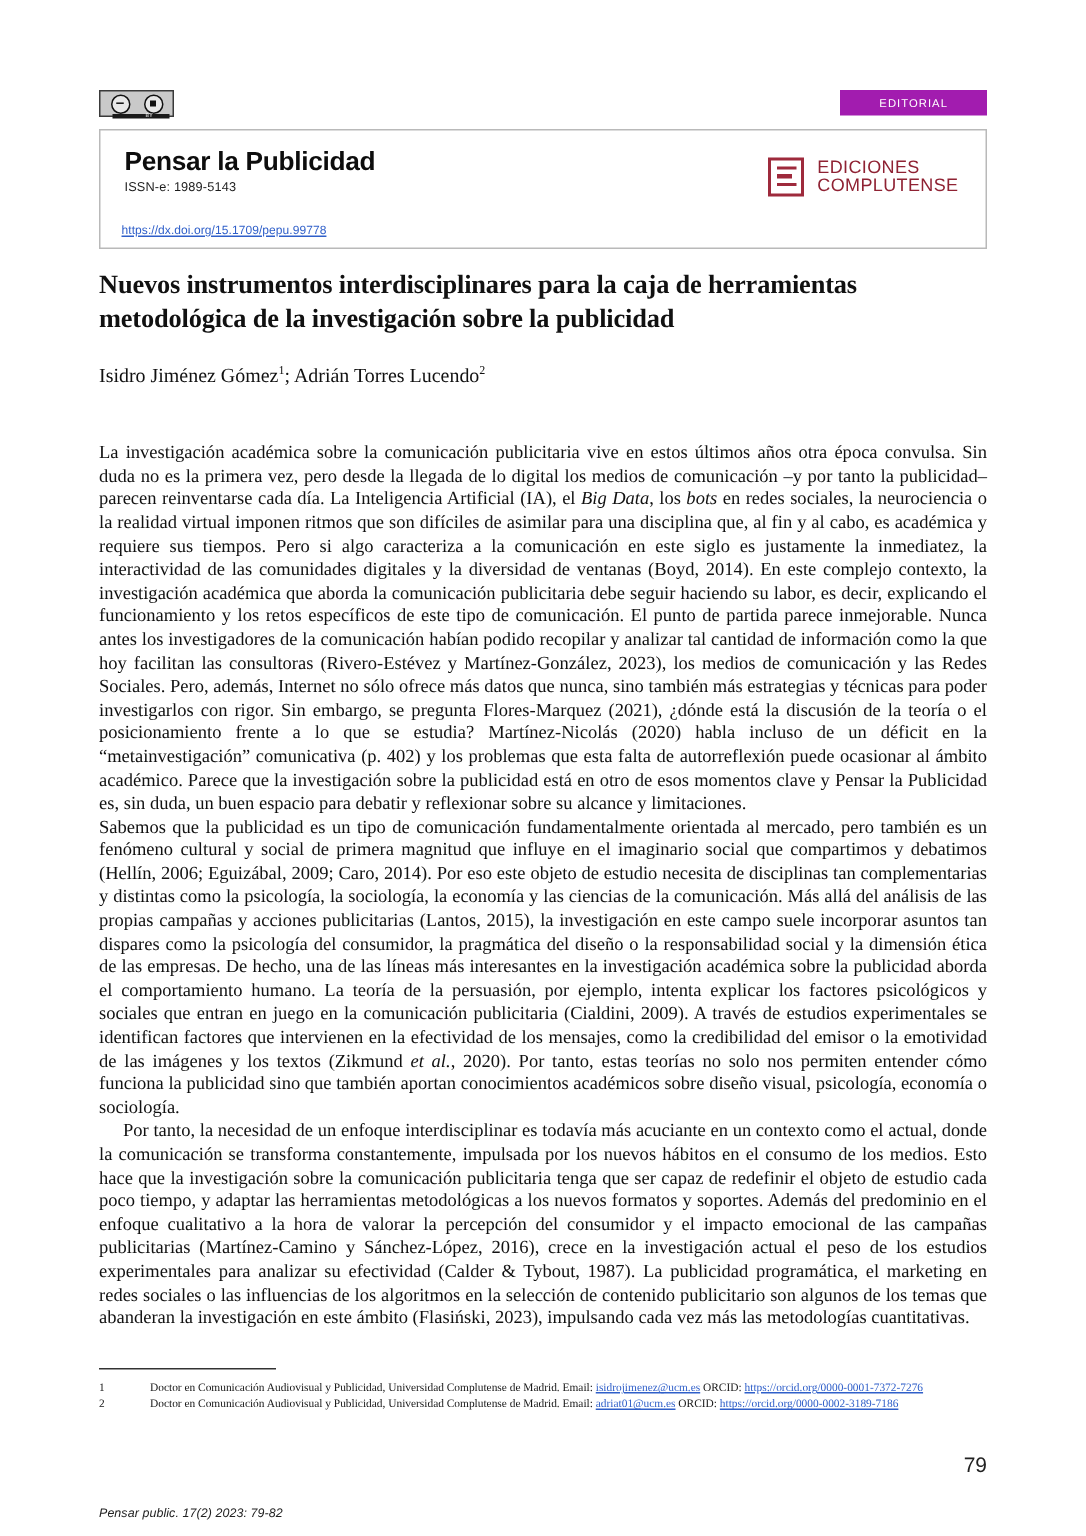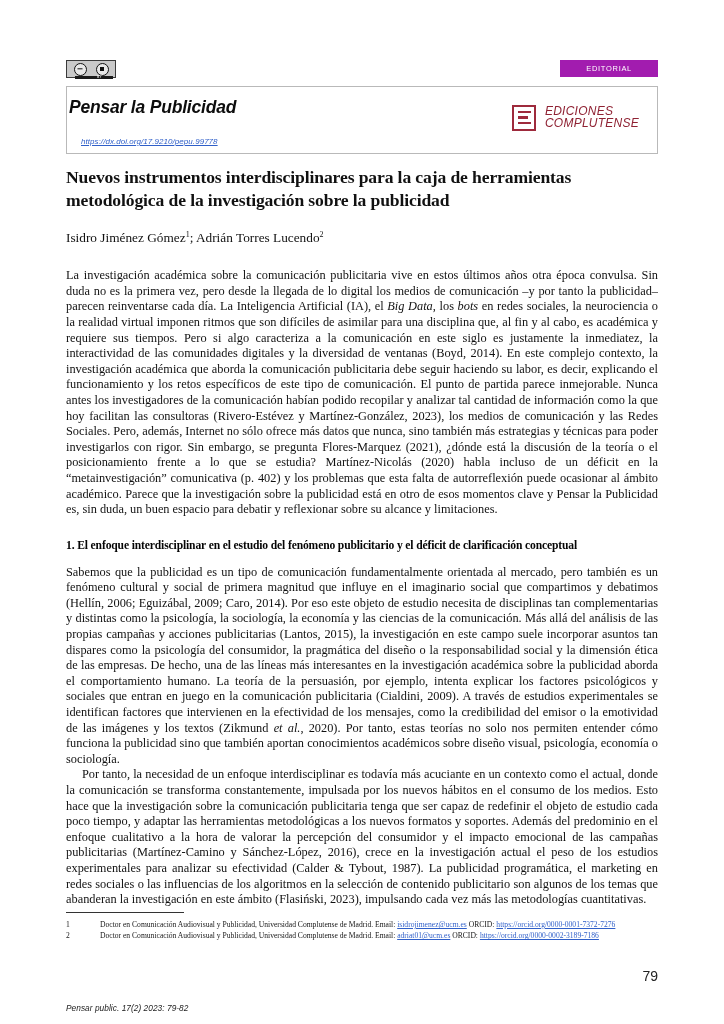--- a/index.html
+++ b/index.html
@@ -91,23 +91,22 @@
     font-size: 7.5px;
     letter-spacing: 0.7px;
     padding: 4px 26px 4px 26px;
     text-align: center;
   }
 
   .masthead-box {
     position: relative;
     border: 1px solid #b9b9b9;
     box-sizing: border-box;
-    height: 68px;
-    padding: 10px 14px 0 2px;
-    font-style: italic;
+    height: 80px;
+    padding: 10px 14px 0 16px;
   }
   .journal-title {
     font-family: "Liberation Sans", sans-serif;
     font-weight: bold;
     font-size: 17.5px;
     line-height: 20px;
     letter-spacing: -0.2px;
     color: #0d0d0d;
   }
   .journal-issn {
@@ -174,21 +173,21 @@
     font-family: "Liberation Serif", serif;
     font-size: 13.3px;
     line-height: 16px;
     margin-top: 15px;
     color: #111;
   }
   .authors sup { font-size: 8px; vertical-align: super; }
 
   
   .body-text {
-    margin-top: 22px;
+    margin-top: 36px;
   }
   .body-text p {
     margin: 0;
     font-size: 12.35px;
     line-height: 15.6px;
     text-align: justify;
     text-justify: inter-word;
     color: #111;
     hyphens: manual;
   }
@@ -268,21 +267,22 @@
       <span class="disc cc"></span>
       <span class="disc"></span>
       <span class="cc-bar"></span>
       <span class="cc-by">BY</span>
     </div>
     <div class="editorial-badge">EDITORIAL</div>
   </div>
 
   <div class="masthead-box">
     <div class="journal-title">Pensar la Publicidad</div>
-    <a class="journal-doi" href="#">https://dx.doi.org/17.9210/pepu.99778</a>
+    <div class="journal-issn">ISSN-e: 1989-5143</div>
+    <a class="journal-doi" href="#">https://dx.doi.org/15.1709/pepu.99778</a>
 
     <div class="complutense">
       <div class="complutense-mark">
         <i></i>
           <i></i>
           <i></i>
       </div>
       <div class="complutense-text">
         <div>EDICIONES</div>
         <div>COMPLUTENSE</div>
@@ -292,21 +292,20 @@
 
   <h1 class="article-title">Nuevos instrumentos interdisciplinares para la caja de herramientas metodológica de la investigación sobre la publicidad</h1>
 
   <div class="authors">
     <span>Isidro Jiménez Gómez</span><sup>1</sup><span>; Adrián Torres Lucendo</span><sup>2</sup>
   </div>
 
   <div class="body-text">
     <p>La investigación académica sobre la comunicación publicitaria vive en estos últimos años otra época convulsa. Sin duda no es la primera vez, pero desde la llegada de lo digital los medios de comunicación –y por tanto la publicidad– parecen reinventarse cada día. La Inteligencia Artificial (IA), el <em>Big Data</em>, los <em>bots</em> en redes sociales, la neurociencia o la realidad virtual imponen ritmos que son difíciles de asimilar para una disciplina que, al fin y al cabo, es académica y requiere sus tiempos. Pero si algo caracteriza a la comunicación en este siglo es justamente la inmediatez, la interactividad de las comunidades digitales y la diversidad de ventanas (Boyd, 2014). En este complejo contexto, la investigación académica que aborda la comunicación publicitaria debe seguir haciendo su labor, es decir, explicando el funcionamiento y los retos específicos de este tipo de comunicación. El punto de partida parece inmejorable. Nunca antes los investigadores de la comunicación habían podido recopilar y analizar tal cantidad de información como la que hoy facilitan las consultoras (Rivero-Estévez y Martínez-González, 2023), los medios de comunicación y las Redes Sociales. Pero, además, Internet no sólo ofrece más datos que nunca, sino también más estrategias y técnicas para poder investigarlos con rigor. Sin embargo, se pregunta Flores-Marquez (2021), ¿dónde está la discusión de la teoría o el posicionamiento frente a lo que se estudia? Martínez-Nicolás (2020) habla incluso de un déficit en la “metainvestigación” comunicativa (p. 402) y los problemas que esta falta de autorreflexión puede ocasionar al ámbito académico. Parece que la investigación sobre la publicidad está en otro de esos momentos clave y Pensar la Publicidad es, sin duda, un buen espacio para debatir y reflexionar sobre su alcance y limitaciones.</p>
 
-    <h2 class="section-heading">1. El enfoque interdisciplinar en el estudio del fenómeno publicitario y el déficit de clarificación conceptual</h2>
 
     <p>Sabemos que la publicidad es un tipo de comunicación fundamentalmente orientada al mercado, pero también es un fenómeno cultural y social de primera magnitud que influye en el imaginario social que compartimos y debatimos (Hellín, 2006; Eguizábal, 2009; Caro, 2014). Por eso este objeto de estudio necesita de disciplinas tan complementarias y distintas como la psicología, la sociología, la economía y las ciencias de la comunicación. Más allá del análisis de las propias campañas y acciones publicitarias (Lantos, 2015), la investigación en este campo suele incorporar asuntos tan dispares como la psicología del consumidor, la pragmática del diseño o la responsabilidad social y la dimensión ética de las empresas. De hecho, una de las líneas más interesantes en la investigación académica sobre la publicidad aborda el comportamiento humano. La teoría de la persuasión, por ejemplo, intenta explicar los factores psicológicos y sociales que entran en juego en la comunicación publicitaria (Cialdini, 2009). A través de estudios experimentales se identifican factores que intervienen en la efectividad de los mensajes, como la credibilidad del emisor o la emotividad de las imágenes y los textos (Zikmund <em>et al.</em>, 2020). Por tanto, estas teorías no solo nos permiten entender cómo funciona la publicidad sino que también aportan conocimientos académicos sobre diseño visual, psicología, economía o sociología.</p>
     <p class="indent">Por tanto, la necesidad de un enfoque interdisciplinar es todavía más acuciante en un contexto como el actual, donde la comunicación se transforma constantemente, impulsada por los nuevos hábitos en el consumo de los medios. Esto hace que la investigación sobre la comunicación publicitaria tenga que ser capaz de redefinir el objeto de estudio cada poco tiempo, y adaptar las herramientas metodológicas a los nuevos formatos y soportes. Además del predominio en el enfoque cualitativo a la hora de valorar la percepción del consumidor y el impacto emocional de las campañas publicitarias (Martínez-Camino y Sánchez-López, 2016), crece en la investigación actual el peso de los estudios experimentales para analizar su efectividad (Calder &amp; Tybout, 1987). La publicidad programática, el marketing en redes sociales o las influencias de los algoritmos en la selección de contenido publicitario son algunos de los temas que abanderan la investigación en este ámbito (Flasiński, 2023), impulsando cada vez más las metodologías cuantitativas.</p>
   </div>
 
   <div class="footnotes">
     <div class="footnote-rule"></div>
 
     <div class="footnote">
       <span class="footnote-num">1</span>

